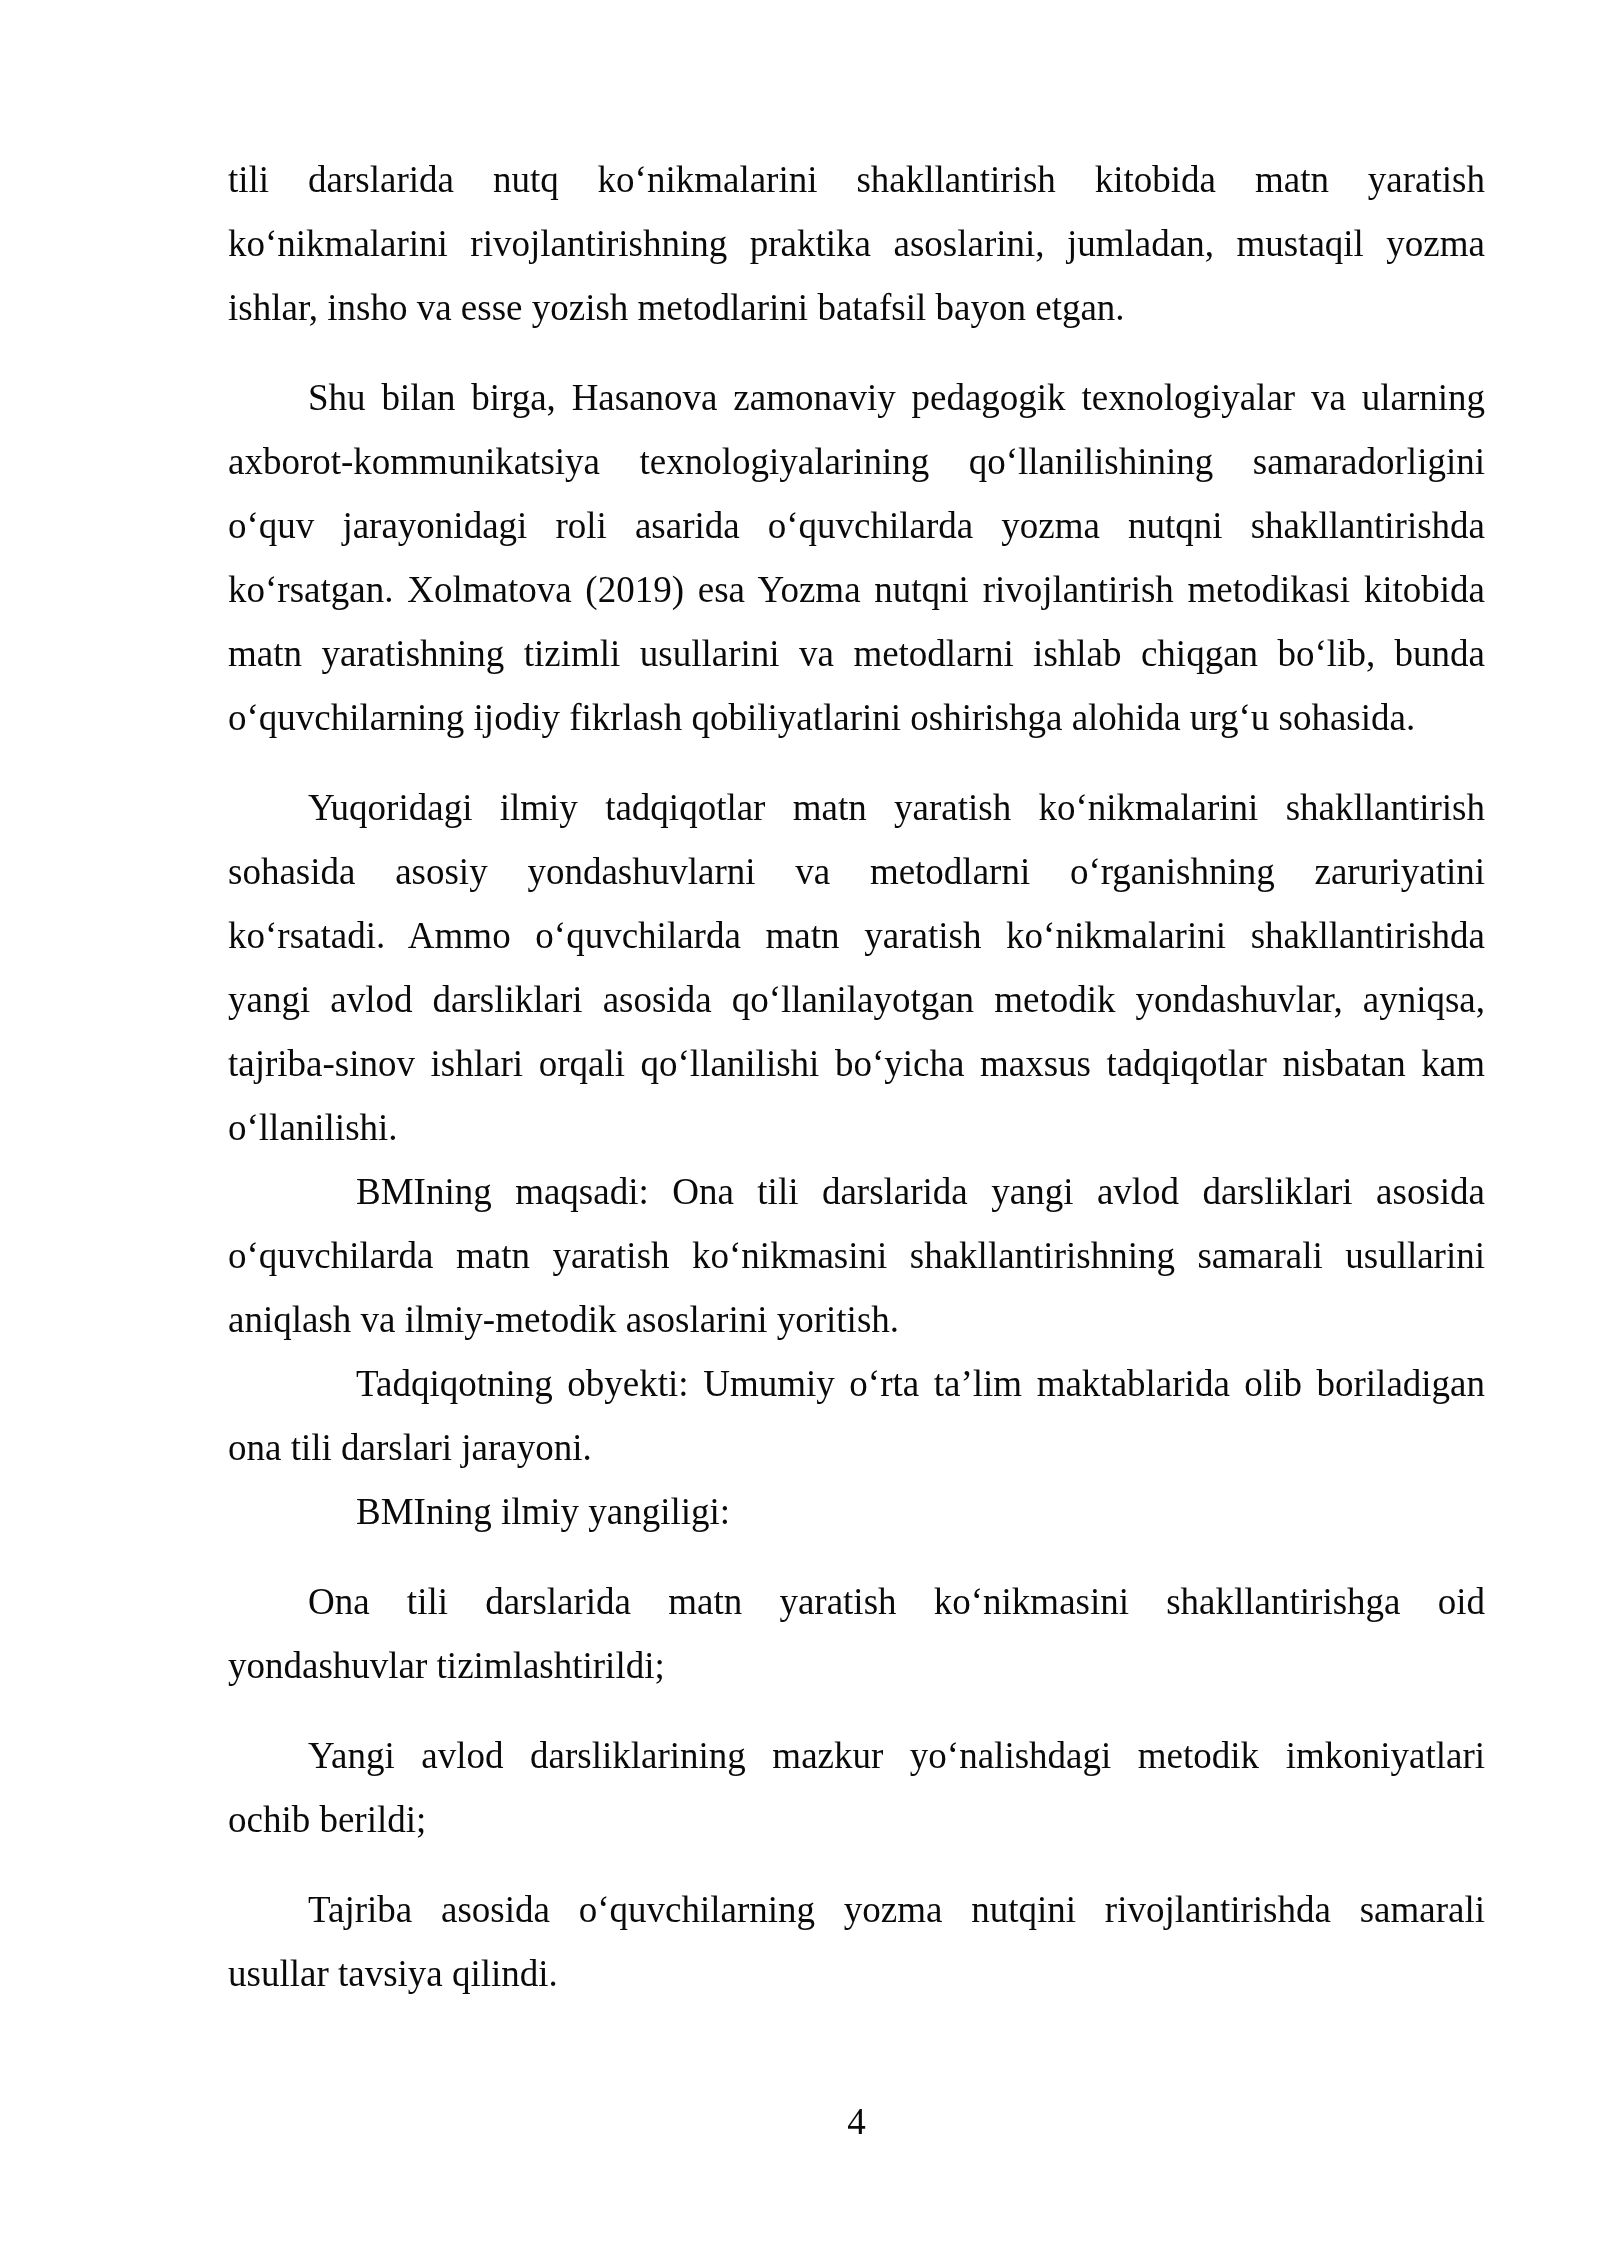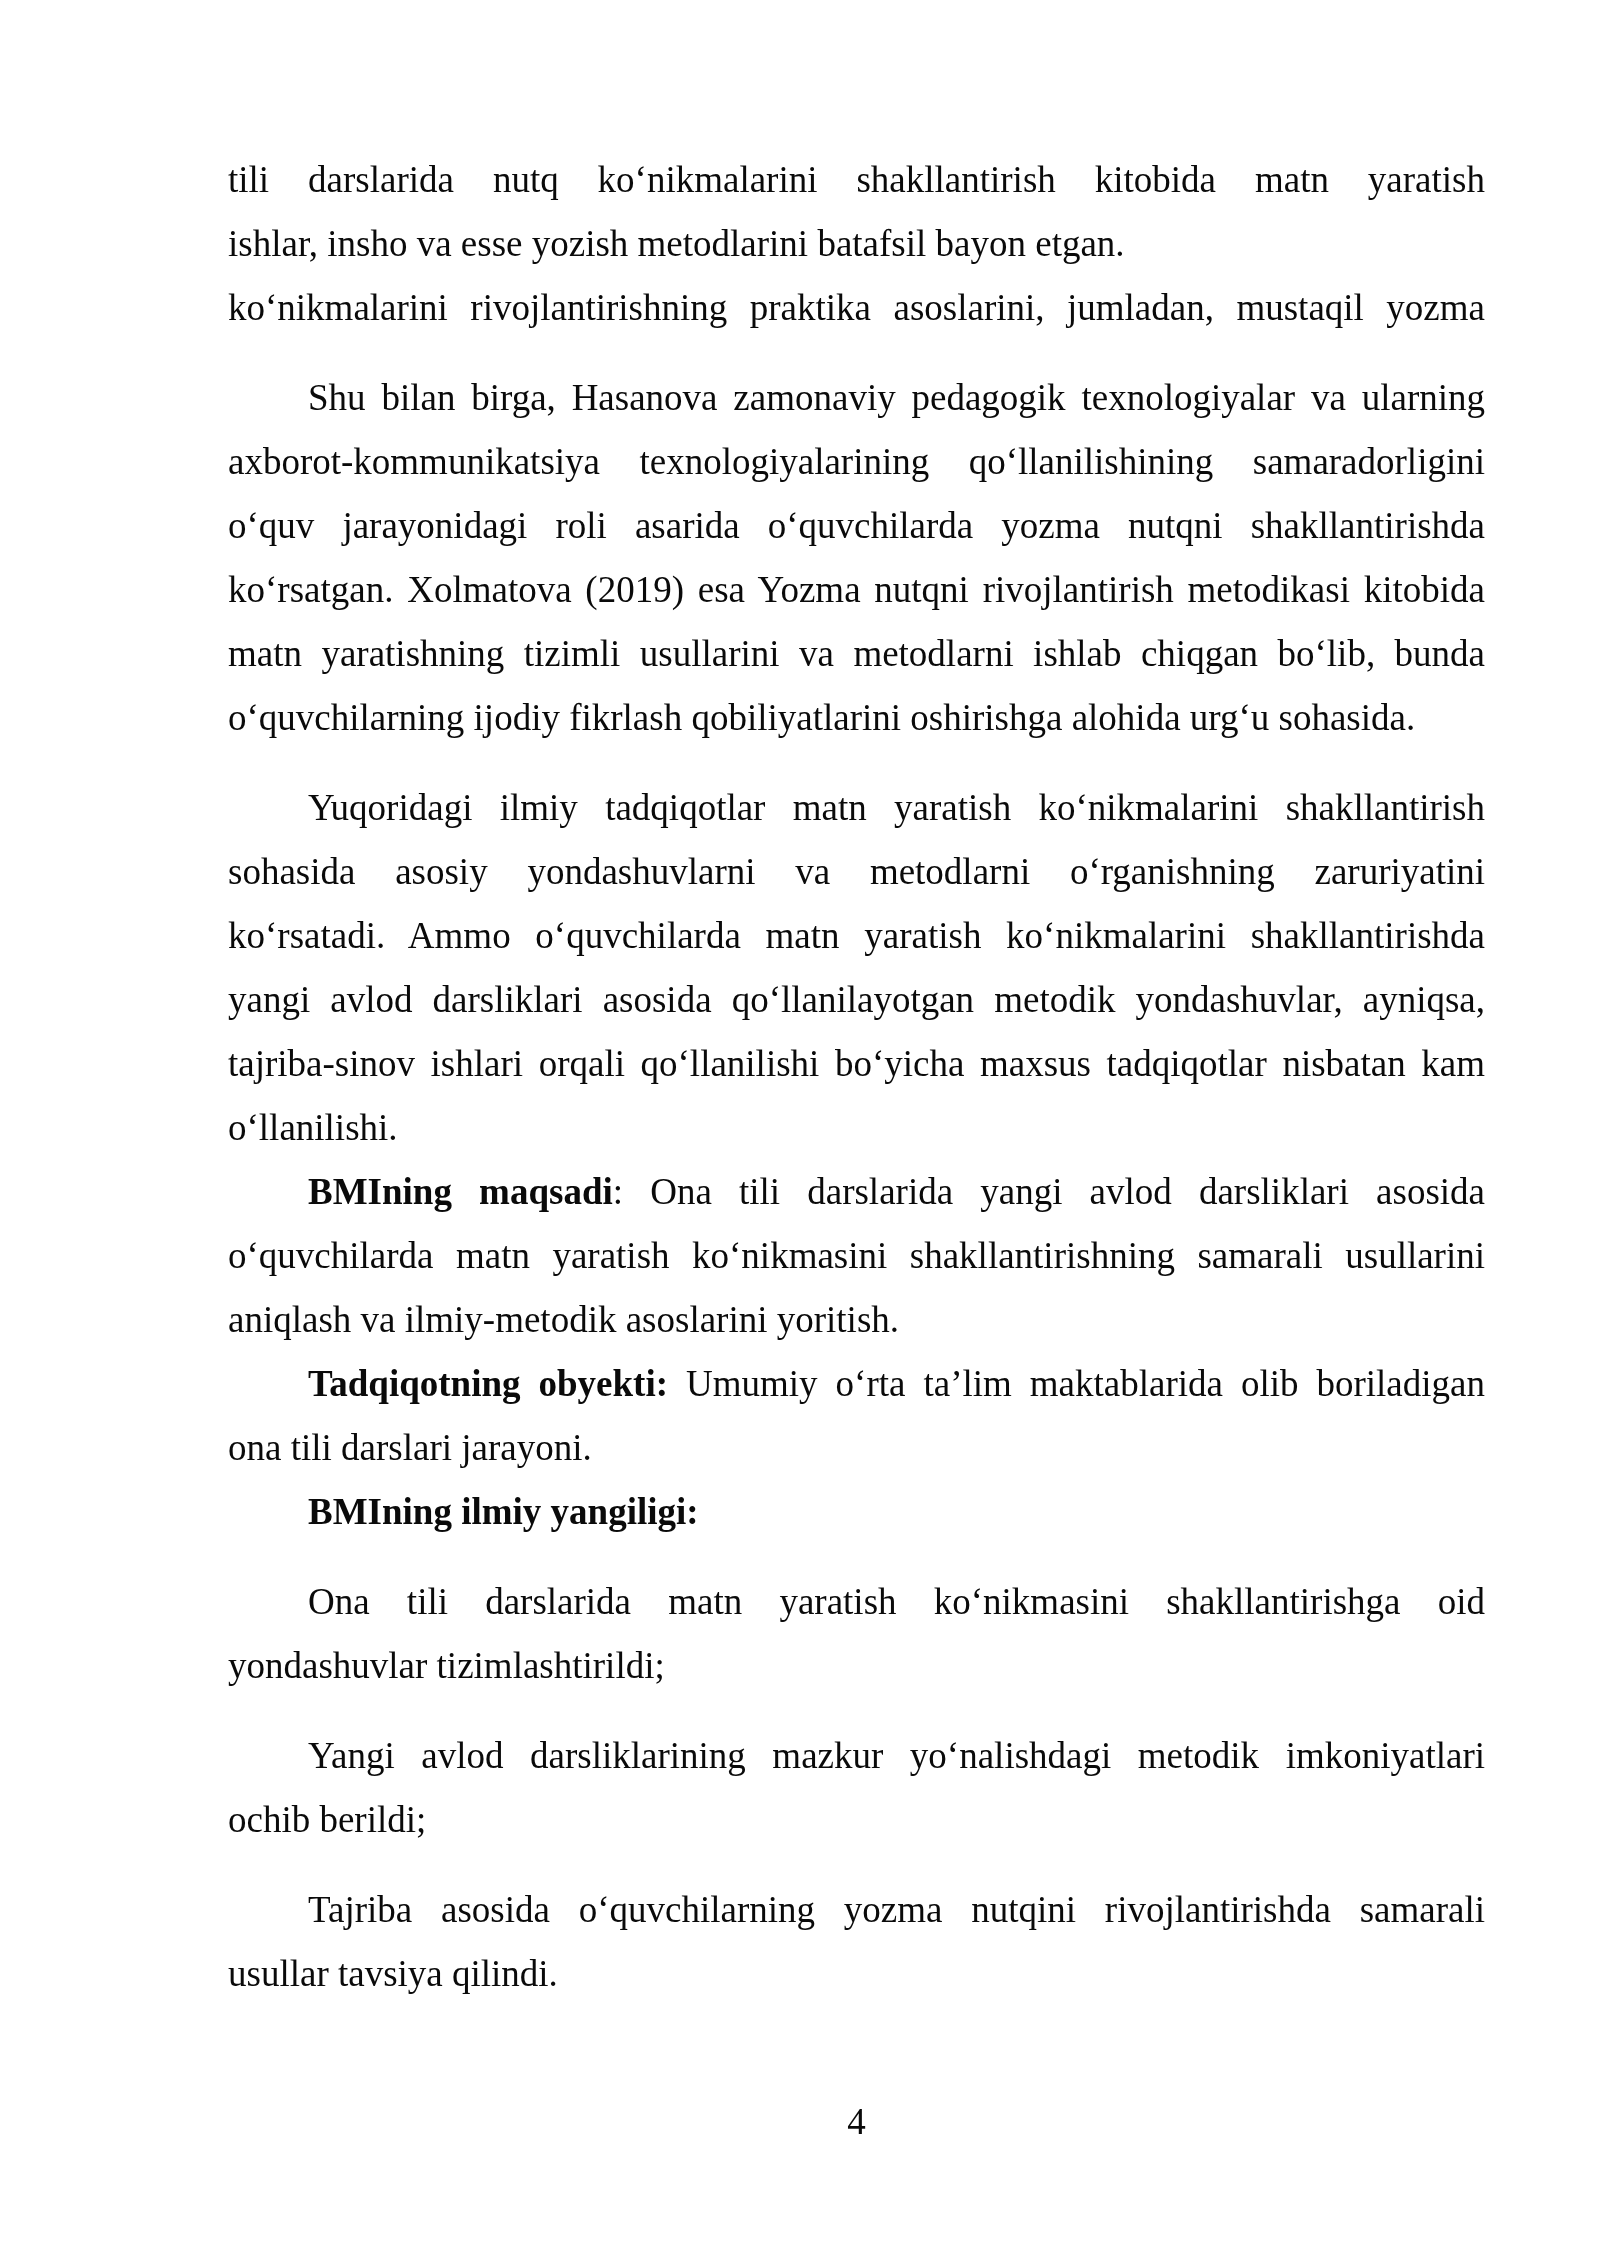--- a/index.html
+++ b/index.html
@@ -15,35 +15,35 @@
     font-family: "Liberation Serif", "DejaVu Serif", serif;
     font-size: 37px;
     line-height: 64px;
     color: #0a0a0a;
   }
   .para { margin: 0; margin-top: 26px; }
   .para.tight { margin-top: 0; }
   .line { text-align: justify; text-align-last: justify; }
   .line.end { text-align: left; text-align-last: left; }
   .line.ind { text-indent: 80px; }
-  .b { font-weight: bold; }
+  .b { font-weight: normal; margin-left: 48px; }
   .pageno {
     margin-top: 84px;
     text-align: center;
   }
 </style>
 </head>
 <body>
 
 <div class="page">
 
   <div class="para tight">
     <div class="line"><span>tili darslarida nutq ko‘nikmalarini shakllantirish kitobida matn yaratish</span></div>
+    <div class="line"><span>ko‘nikmalarini rivojlantirishning praktika asoslarini, jumladan, mustaqil yozma</span></div>
     <div class="line end"><span>ishlar, insho va esse yozish metodlarini batafsil bayon etgan.</span></div>
-    <div class="line"><span>ko‘nikmalarini rivojlantirishning praktika asoslarini, jumladan, mustaqil yozma</span></div>
   </div>
 
   <div class="para">
     <div class="line ind"><span>Shu bilan birga, Hasanova zamonaviy pedagogik texnologiyalar va ularning</span></div>
     <div class="line"><span>axborot-kommunikatsiya texnologiyalarining qo‘llanilishining samaradorligini</span></div>
     <div class="line"><span>o‘quv jarayonidagi roli asarida o‘quvchilarda yozma nutqni shakllantirishda</span></div>
     <div class="line"><span>ko‘rsatgan. Xolmatova (2019) esa Yozma nutqni rivojlantirish metodikasi kitobida</span></div>
     <div class="line"><span>matn yaratishning tizimli usullarini va metodlarni ishlab chiqgan bo‘lib, bunda</span></div>
     <div class="line end"><span>o‘quvchilarning ijodiy fikrlash qobiliyatlarini oshirishga alohida urg‘u sohasida.</span></div>
   </div>

